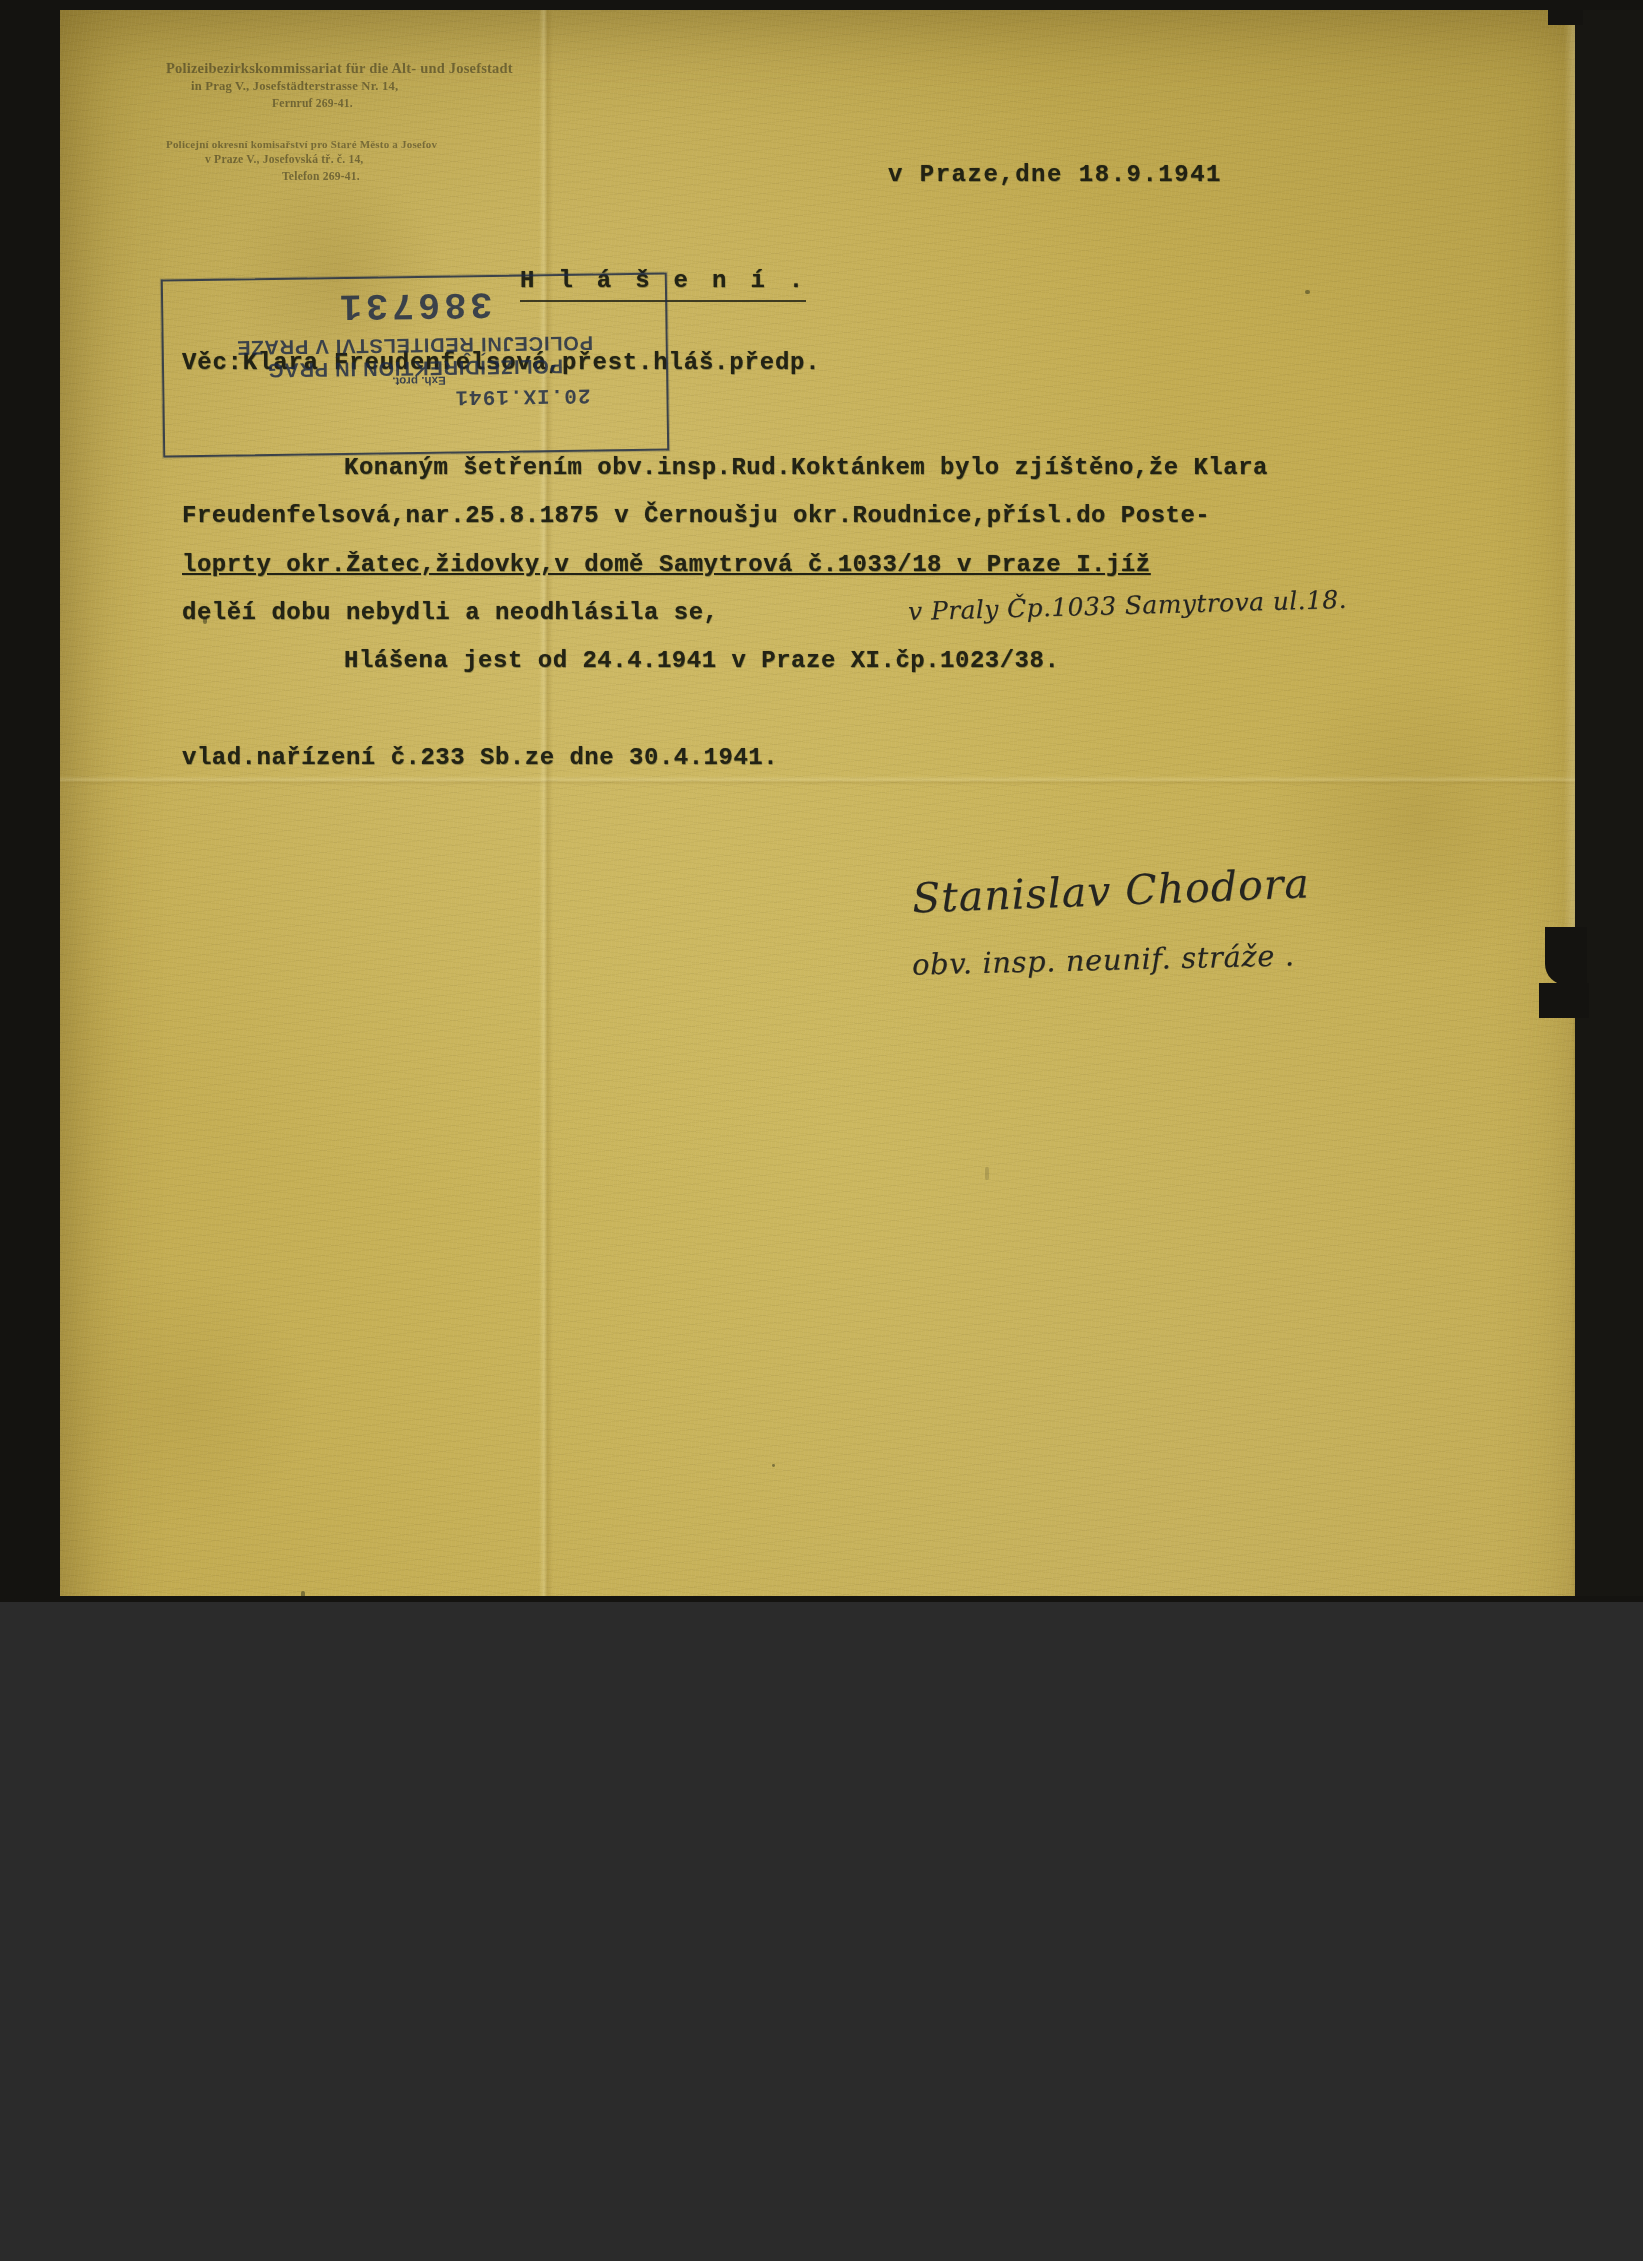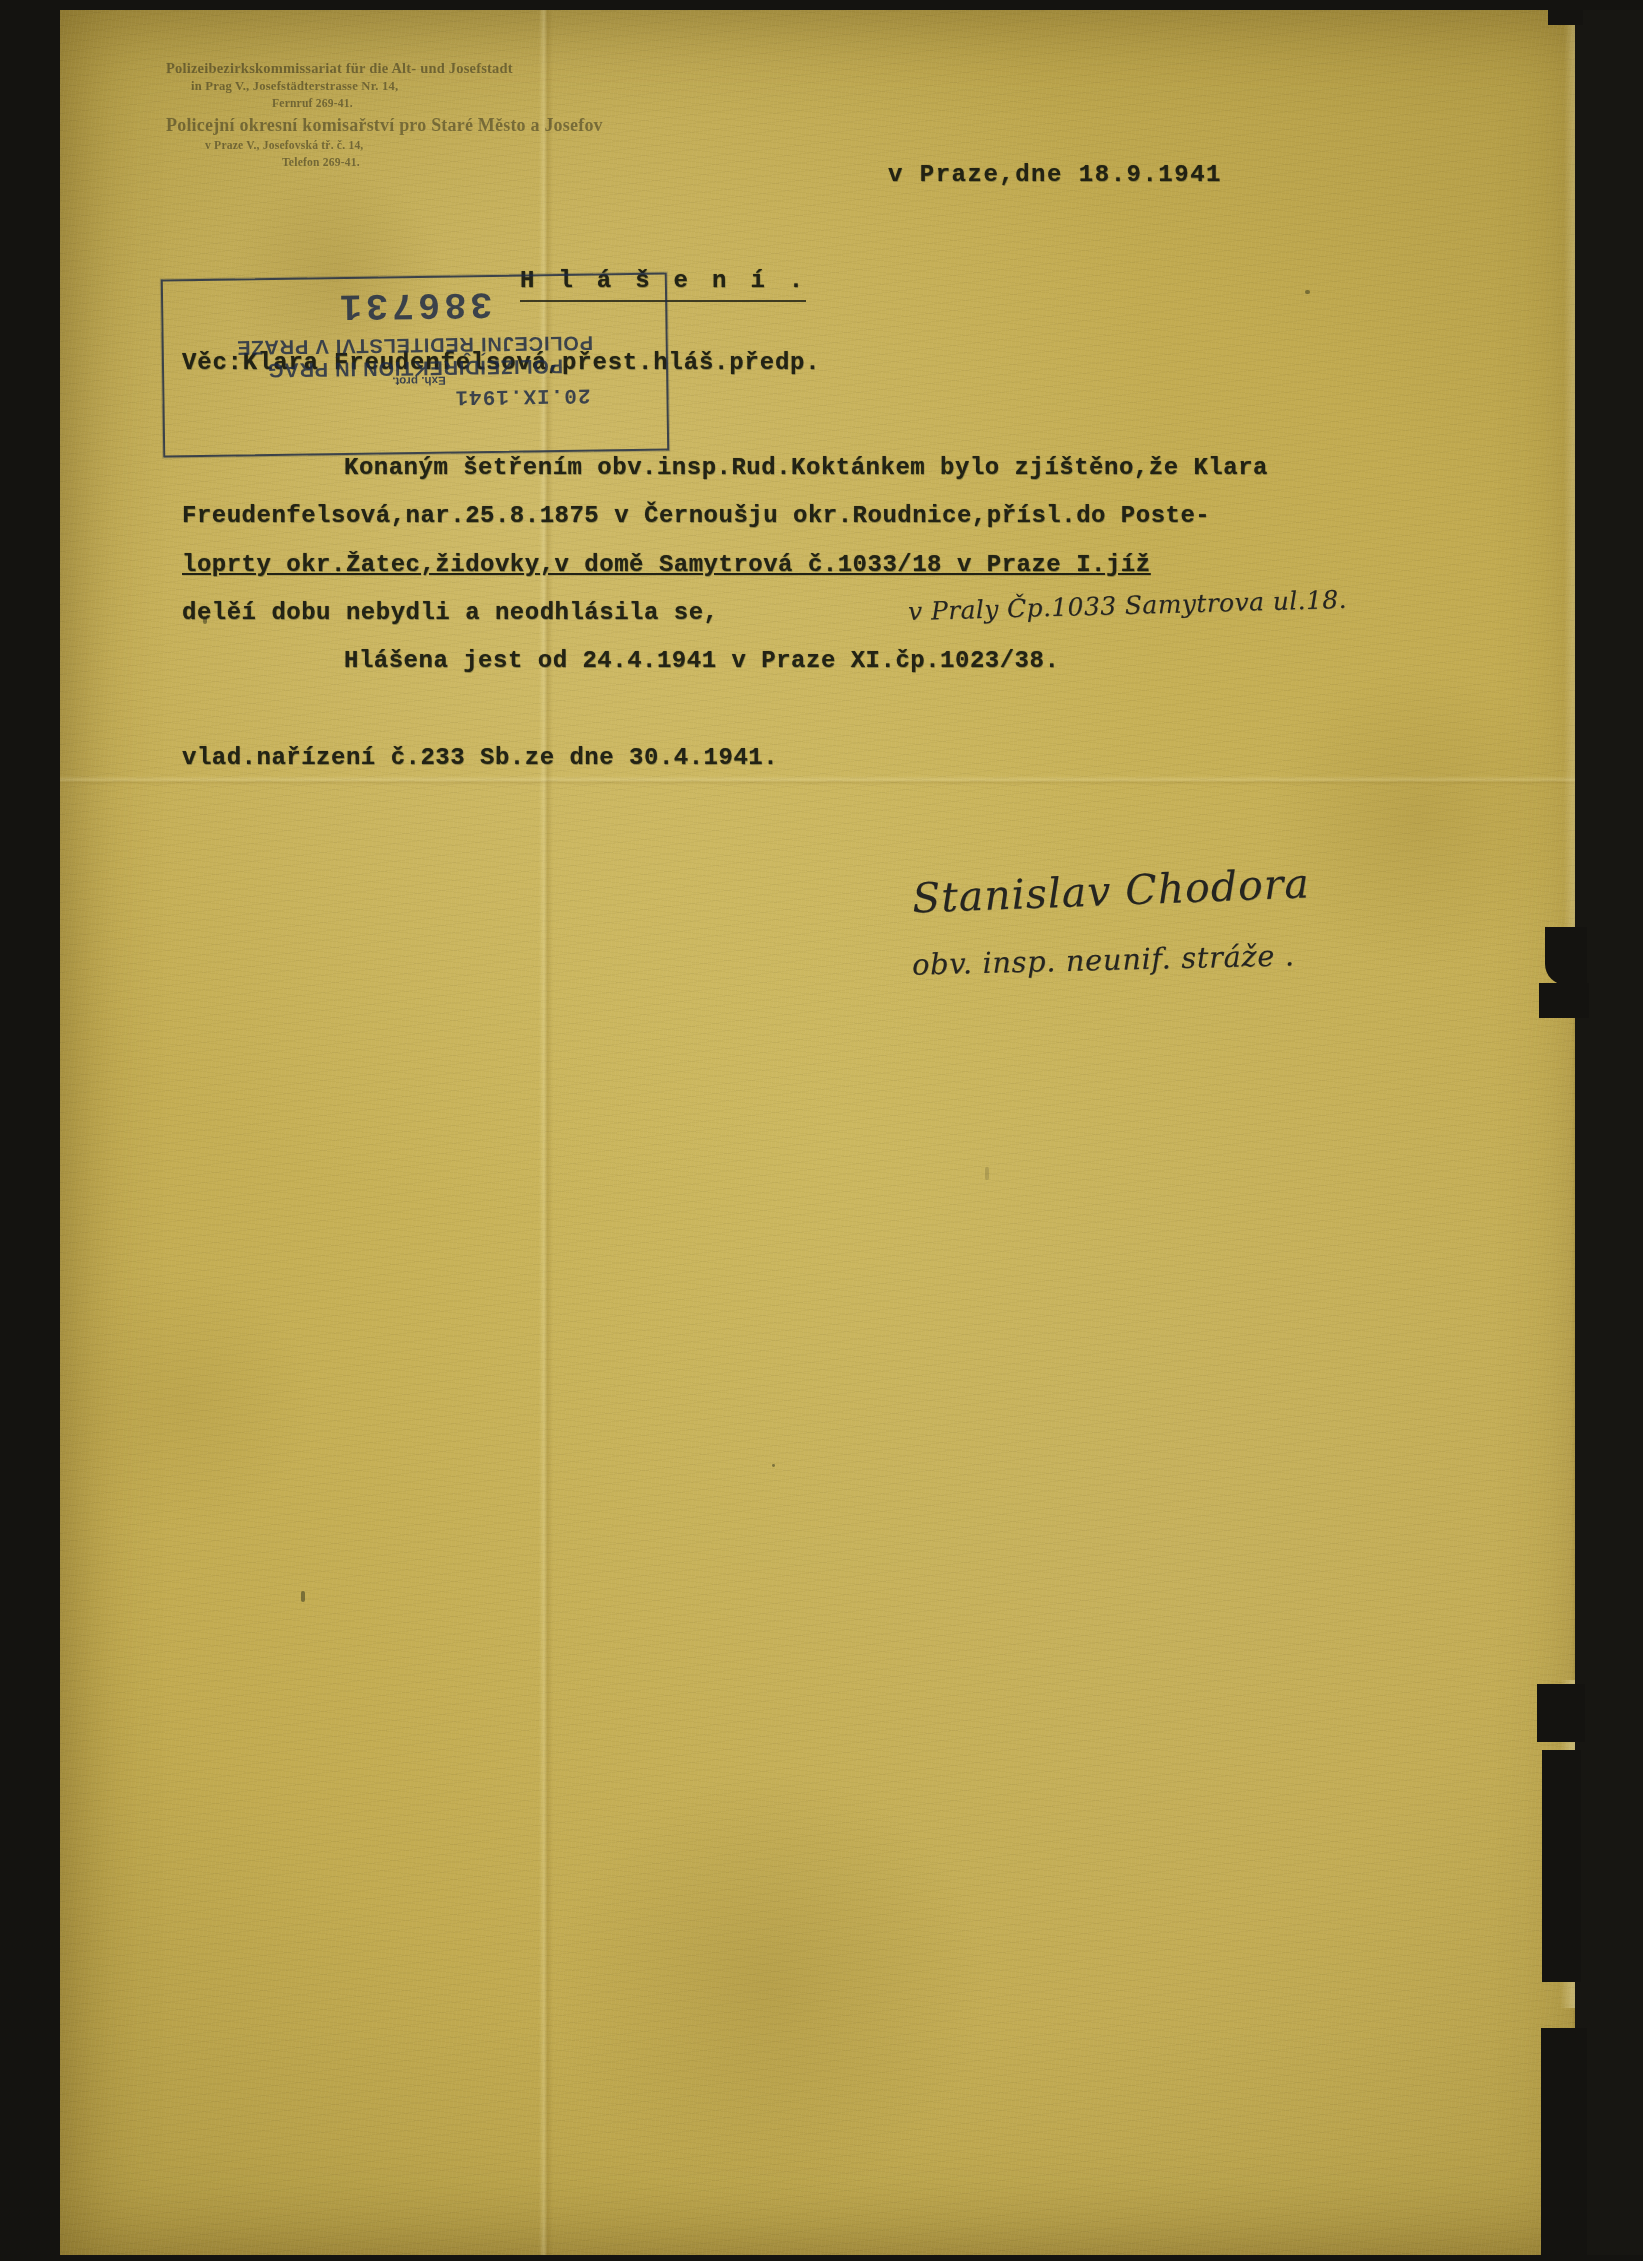--- a/index.html
+++ b/index.html
@@ -11,21 +11,21 @@
     width: 1643px;
     height: 2261px;
     overflow: hidden;
     font-family: "Liberation Mono", monospace;
   }
 
   
   #scan {
     position: relative;
     width: 1643px;
-    height: 2261px;
+    height: 1602px;
     background: #701a75;
     overflow: hidden;
   }
 
   #paper {
     position: absolute;
     left: 58px;
     top: 7.7px;
     width: 1545px;
     height: 2250px;
@@ -130,21 +130,21 @@
     color: #2c2a18;
     opacity: 0.52;
     font-family: "Liberation Serif", serif;
     font-weight: 700;
     filter: blur(0.3px);
     line-height: 1.42;
   }
   .lh1 { font-size: 14.5px; letter-spacing: 0.2px; }
   .lh2 { font-size: 12.6px; letter-spacing: 0.2px; padding-left: 25px; }
   .lh3 { font-size: 11.6px; letter-spacing: 0.2px; padding-left: 106px; }
-  .lh4 { font-size: 18px; letter-spacing: 0.2px; opacity:.95; }
+  .lh4 { font-size: 11px; letter-spacing: 0.2px; opacity:.95;margin-top:24px; }
   .lh5 { font-size: 11.6px; letter-spacing: 0.2px; padding-left: 39px; }
   .lh6 { font-size: 11.6px; letter-spacing: 0.2px; padding-left: 116px; }
 
   .dateline {
     left: 830px;
     top: 122px;
     font-size: 24px;
     letter-spacing: 1.5px;
     margin-top: 31px;
   }

